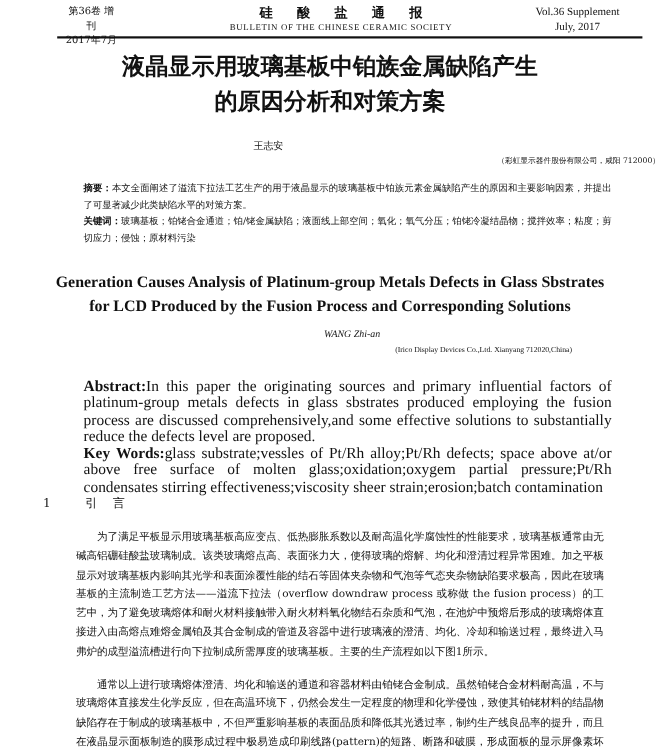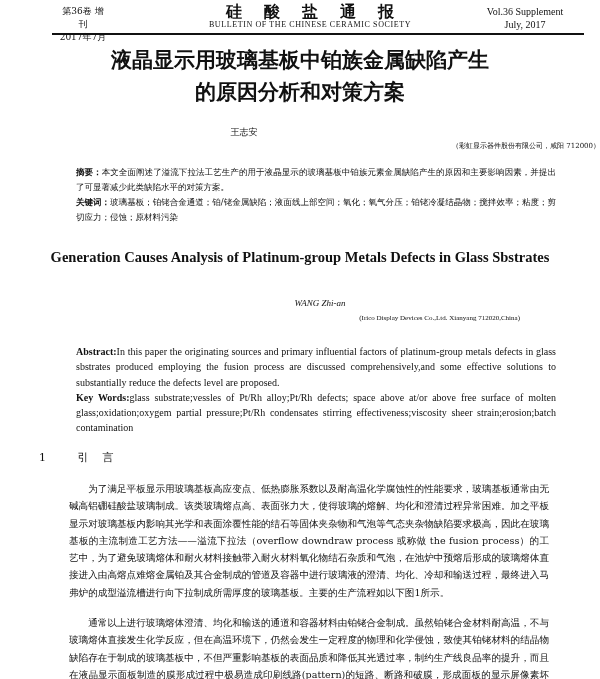--- a/index.html
+++ b/index.html
@@ -1,33 +1,33 @@
 <!DOCTYPE html>
 <html><head>
 <meta charset="utf-8">
 <style>
   html, body { margin: 0; padding: 0; background: #ffffff; }
   body { width: 600px; height: 679px; overflow: hidden; position: relative; color: #111; font-family: "DejaVu Serif", serif; }
   .header { position: absolute; left: 0; top: 0; width: 600px; height: 36px; }
   .hdr-left, .hdr-center, .hdr-right { position: absolute; top: 5px; font-size: 9px; line-height: 13px; }
   .hdr-left { left: 58px; text-align: center; width: 50px; }
   .hdr-center { left: 160px; width: 300px; text-align: center; }
-  .hdr-center .cn { font-size: 16px; font-weight: bold; letter-spacing: 22px; padding-left: 22px; font-family: "DejaVu Serif", serif; }
+  .hdr-center .cn { font-size: 12px; font-weight: bold; letter-spacing: 22px; padding-left: 22px; font-family: "DejaVu Serif", serif; }
   .hdr-center .en { font-size: 8px; letter-spacing: 0.6px; font-family: "Liberation Serif", serif; }
   .hdr-right { left: 470px; width: 110px; text-align: center; font-family: "Liberation Serif", serif; font-size: 10px; }
   .hdr-rule { position: absolute; left: 52px; top: 33px; width: 532px; height: 2px; background: #111; }
   .title-cn { position: absolute; left: 0; top: 44px; width: 600px; text-align: center; font-family: "DejaVu Sans", sans-serif; font-weight: bold; font-size: 21px; line-height: 32px; }
   .author-cn { position: absolute; left: 0; top: 126px; width: 488px; text-align: center; font-size: 9px; }
   .affil-cn { position: absolute; left: 0; top: 141px; width: 600px; text-align: right; font-size: 7px; }
   .abs-cn { position: absolute; left: 76px; top: 165px; width: 480px; font-size: 8.5px; line-height: 15px; text-align: justify; }
   .abs-cn b { font-weight: bold; }
   .title-en { position: absolute; left: 0; top: 246px; width: 600px; text-align: center; font-family: "Liberation Serif", serif; font-weight: bold; font-size: 14.5px; line-height: 22px; }
   .author-en { position: absolute; left: 0; top: 298px; width: 600px; text-align: center; font-family: "Liberation Serif", serif; font-style: italic; font-size: 9px; padding-left: 20px; }
   .affil-en { position: absolute; left: 0; top: 314px; width: 520px; text-align: right; font-family: "Liberation Serif", serif; font-size: 7px; }
-  .abs-en { position: absolute; left: 76px; top: 344px; width: 480px; font-family: "Liberation Serif", serif; font-size: 10px; line-height: 15.3px; text-align: justify; }
+  .abs-en { position: absolute; left: 76px; top: 344px; width: 480px; font-family: "Liberation Serif", serif; font-size: 14px; line-height: 15.3px; text-align: justify; }
   .abs-en b { font-weight: bold; }
   .section-head { position: absolute; left: 39px; top: 450px; font-size: 11px; letter-spacing: 14px; }
   .body-text { position: absolute; left: 56px; top: 467px; width: 506px; font-size: 9.6px; line-height: 17.3px; text-align: justify; }
   .body-text p { margin: 13px; text-indent: 2em; }
 </style>
 </head>
 <body>
 
 <div class="header">
   <div class="hdr-left">
@@ -53,20 +53,21 @@
 <div class="author-cn">王志安</div>
 <div class="affil-cn">（彩虹显示器件股份有限公司，咸阳  712000）</div>
 
 <div class="abs-cn">
   <div><b>摘要：</b><span>本文全面阐述了溢流下拉法工艺生产的用于液晶显示的玻璃基板中铂族元素金属缺陷产生的原因和主要影响因素，并提出了可显著减少此类缺陷水平的对策方案。</span></div>
   <div><b>关键词：</b><span>玻璃基板；铂铑合金通道；铂/铑金属缺陷；液面线上部空间；氧化；氧气分压；铂铑冷凝结晶物；搅拌效率；粘度；剪切应力；侵蚀；原材料污染</span></div>
 </div>
 
 <div class="title-en">
   <div>Generation Causes Analysis of Platinum-group Metals Defects in Glass Sbstrates</div>
+  <div>for LCD Produced by the Fusion Process and Corresponding Solutions</div>
 </div>
 
 <div class="author-en">WANG Zhi-an</div>
 <div class="affil-en">(Irico Display Devices Co.,Ltd. Xianyang 712020,China)</div>
 
 <div class="abs-en">
   <div><b>Abstract:</b><span>In this paper the originating sources and primary influential factors of platinum-group metals defects in glass sbstrates produced employing the fusion process are discussed comprehensively,and some effective solutions to substantially reduce the defects level are proposed.</span></div>
   <div><b>Key Words:</b><span>glass substrate;vessles of Pt/Rh alloy;Pt/Rh defects; space above at/or above free surface of molten glass;oxidation;oxygem partial pressure;Pt/Rh condensates stirring effectiveness;viscosity sheer strain;erosion;batch contamination</span></div>
 </div>
 

